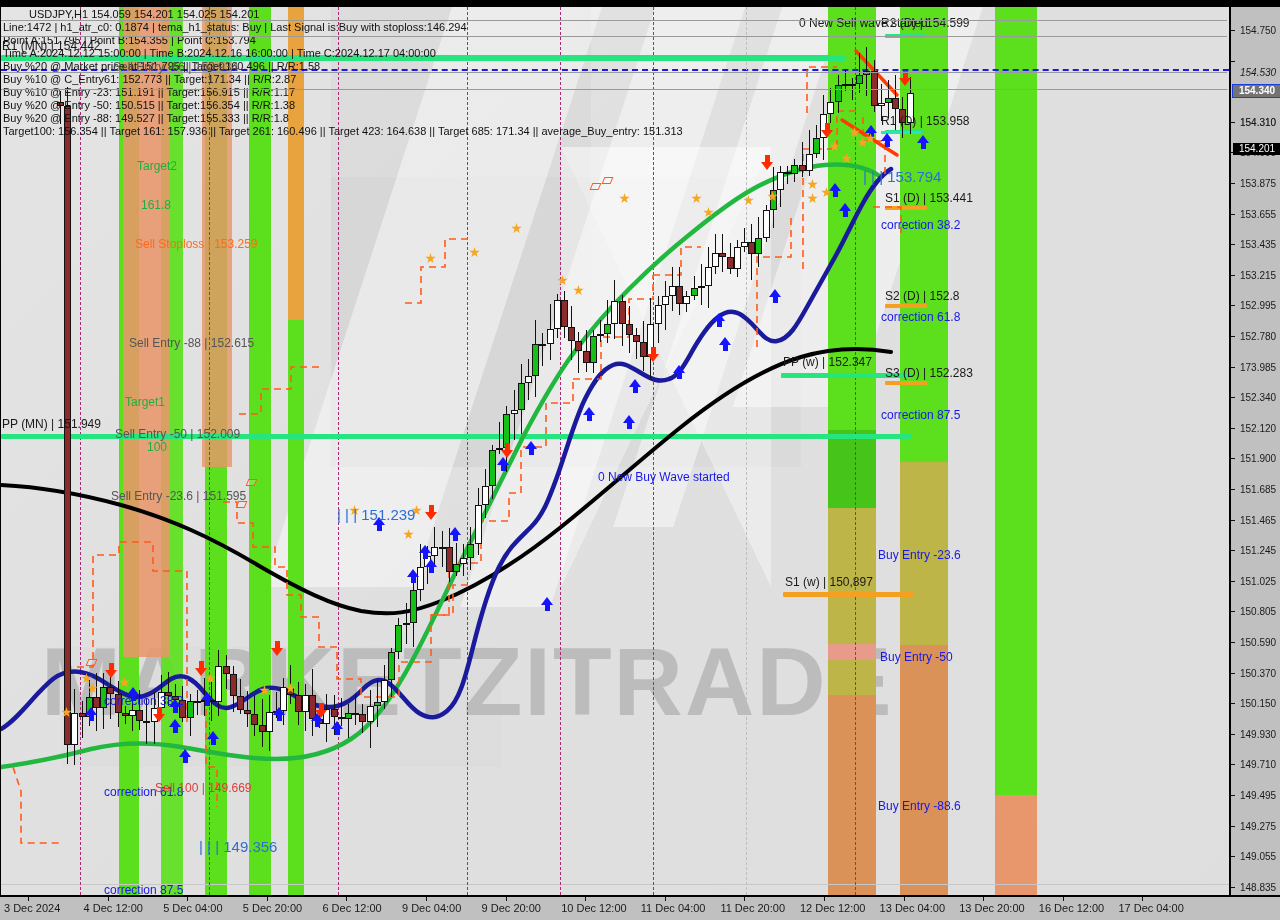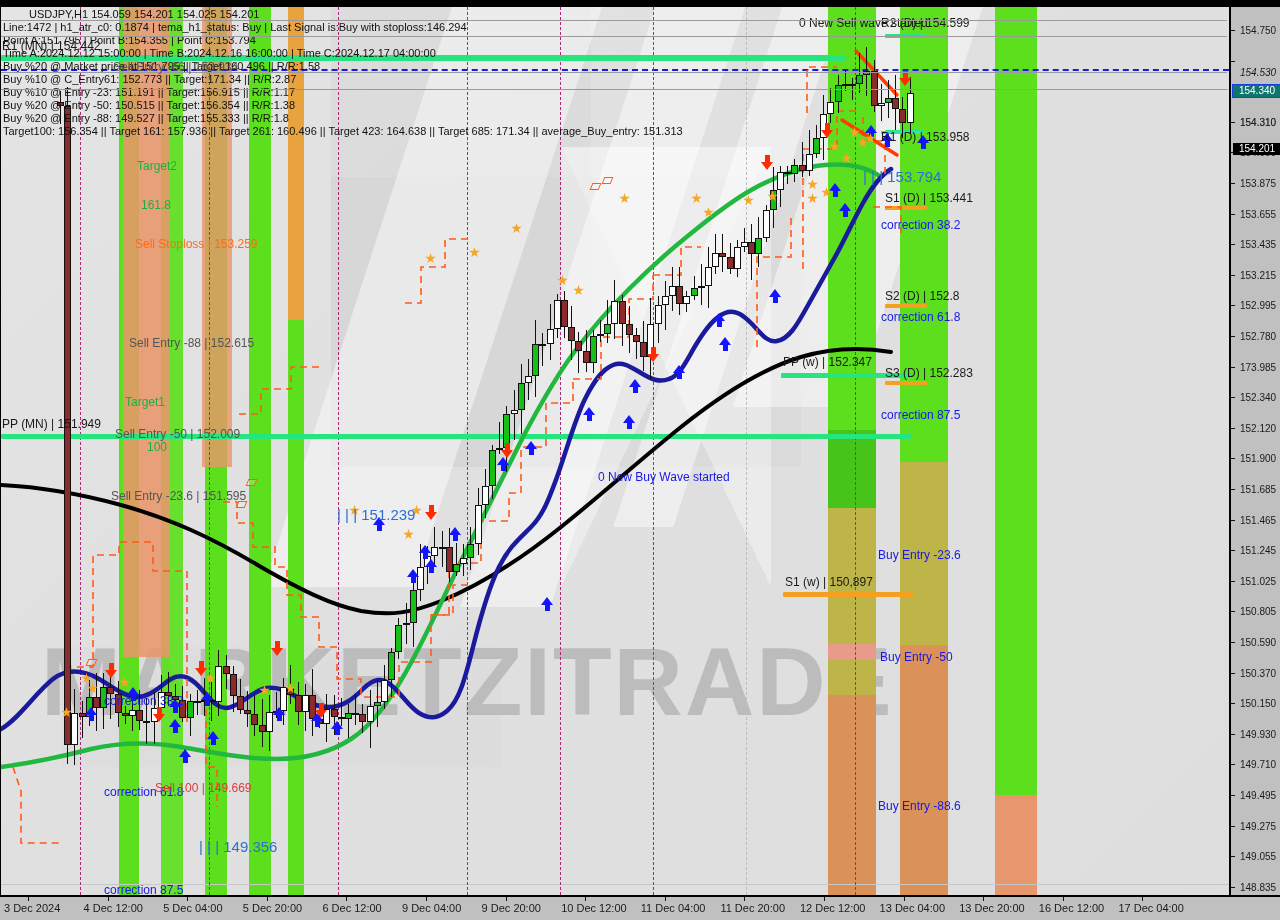--- a/index.html
+++ b/index.html
@@ -106,21 +106,21 @@
     font-size:10px; color:#1a1a1a;
     font-family:"Liberation Sans", sans-serif;
     padding-left:9px;
   }
   #yaxis .tickmark { position:absolute; left:0; width:4px; height:1px; background:#111; }
   .ybadge {
     position:absolute; left:2px; width:48px; height:12px;
     font-size:10px; line-height:12px; text-align:center;
     font-family:"Liberation Sans", sans-serif;
   }
-  .ybadge.blue { background:#0f766e; color:#fff; outline:1px solid #1a3de0;}
+  .ybadge.blue { background:#737373; color:#fff; outline:1px solid #1a3de0;font-weight:bold;}
   .ybadge.black{ background:#000; color:#fff; }
 
   
   #xaxis {
     position:absolute; left:0; bottom:0;
     width:1280px; height:25px;
     background:#c0c0c0;
     border-top:2px solid #000;
   }
   #xaxis .xt {
@@ -954,21 +954,21 @@
         <div class="sqopen" style="left: 86px; top: 652px;"></div>
         <div class="sqopen" style="left: 246px; top: 472px;"></div>
         <div class="sqopen" style="left: 590px; top: 176px;"></div>
         <div class="sqopen" style="left: 602px; top: 170px;"></div>
         <div class="sqopen" style="left: 236px; top: 494px;"></div>
       </div>
 
     <div id="annotations">
         <div class="lbl black" style="left: 798px; top: 10px;">0 New Sell wave started</div>
         <div class="lbl black" style="left: 880px; top: 10px;">R2 (D) | 154.599</div>
-        <div class="lbl black" style="left: 880px; top: 124px;">R1 (D) | 153.958</div>
+        <div class="lbl black" style="left: 880px; top: 108px;">R1 (D) | 153.958</div>
         <div class="lbl bigblue" style="left: 862px; top: 164px;">| | | 153.794</div>
         <div class="lbl black" style="left: 884px; top: 185px;">S1 (D) | 153.441</div>
         <div class="lbl blue" style="left: 880px; top: 212px;">correction 38.2</div>
         <div class="lbl black" style="left: 884px; top: 283px;">S2 (D) | 152.8</div>
         <div class="lbl blue" style="left: 880px; top: 304px;">correction 61.8</div>
         <div class="lbl black" style="left: 782px; top: 349px;">PP (w) | 152.347</div>
         <div class="lbl black" style="left: 884px; top: 360px;">S3 (D) | 152.283</div>
         <div class="lbl blue" style="left: 880px; top: 402px;">correction 87.5</div>
         <div class="lbl blue" style="left: 877px; top: 542px;">Buy Entry -23.6</div>
         <div class="lbl black" style="left: 784px; top: 569px;">S1 (w) | 150,897</div>

